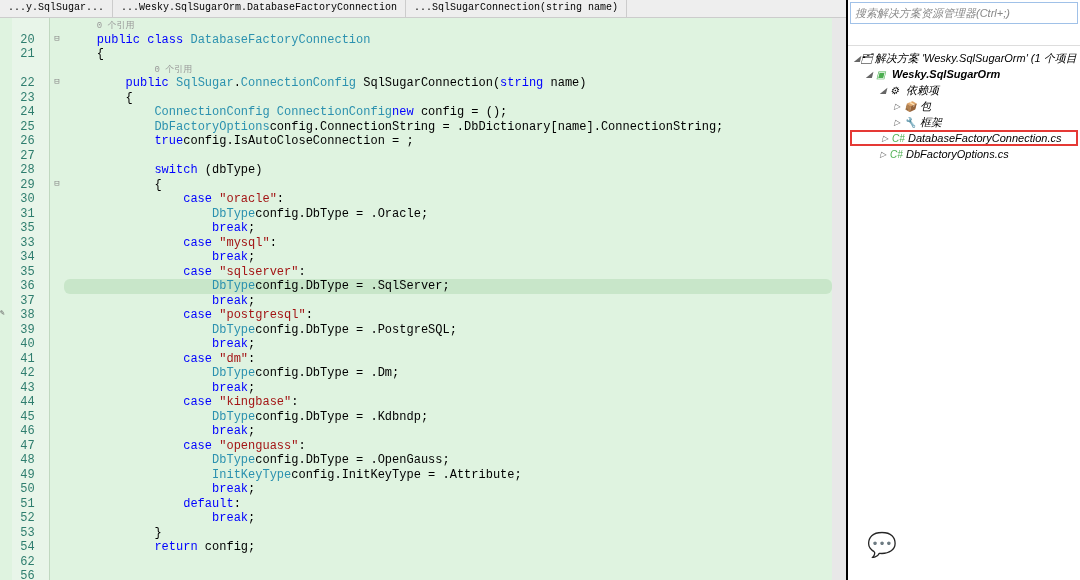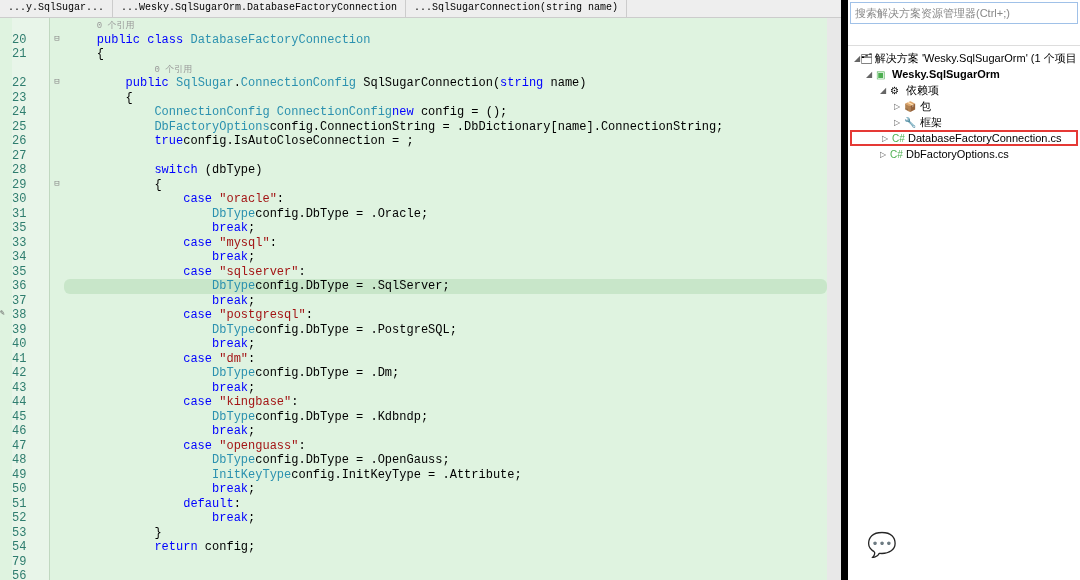--- a/index.html
+++ b/index.html
@@ -1,35 +1,35 @@
 <!DOCTYPE html>
 <html><head>
 <meta charset="utf-8">
 <style>
 * { margin:0; padding:0; box-sizing:border-box; }
 body { font-family:Consolas,"Courier New",monospace; font-size:12px; background:#fff; overflow:hidden; width:1080px; height:580px; position:relative; }
 .main { display:flex; height:580px; }
-.editor-area { flex:1; display:flex; flex-direction:column; background:#1d4ed8; border-right:7px solid #000000; }
+.editor-area { flex:1; display:flex; flex-direction:column; background:#1d4ed8; border-right:2px solid #000000; }
 .tabs-bar { height:18px; background:#eee; border-bottom:1px solid #ccc; display:flex; font-size:10px; }
 .tab { padding:2px 8px; border-right:1px solid #ccc; white-space:nowrap; overflow:hidden; }
 .code-area { flex:1; display:flex; overflow:hidden; }
-.gutter { width:38px; background:#e8f5e9; color:#2e7d6e; text-align:left; padding-right:6px; border-right:1px solid #c0d8c0; }
+.gutter { width:38px; background:#e8f5e9; color:#2e7d6e; text-align:center; padding-right:6px; border-right:1px solid #c0d8c0; }
 .gutter div { height:14.5px; line-height:14.5px; }
 .fold-col { width:14px; background:#dff3e0; }
 .fold-col div { height:14.5px; text-align:center; color:#888; font-size:9px; }
 .code { flex:1; background:#dff3e0; position:relative; }
 .code-line { height:14.5px; line-height:14.5px; white-space:pre; padding-left:4px; }
 .code-line.active { background:#c8e6c9;border-radius:6px; }
 .mark-col { width:12px; background:#dff3e0; }
 .mark-col div { height:14.5px; font-size:8px; color:#666; }
 .kw { color:#0000ff;text-align:center; }
 .type { color:#2b91af; }
 .str { color:#a31515; }
 .ref-hint { color:#999; font-size:9px; }
-.side-panel { width:232px; background:#fff; display:flex; flex-direction:column; font-family:"Segoe UI",sans-serif; font-size:11px; }
+.side-panel { width:232px; background:#fff; display:flex; flex-direction:column; font-family:"Segoe UI",sans-serif; font-size:11px;font-style:italic; }
 .side-search { height:22px; border:1px solid #a0c1e8; margin:2px; padding:2px 4px; color:#888; background:#fff; display:flex; align-items:center; }
 .sln-toolbar { height:20px; border-bottom:1px solid #ddd; }
 .tree { padding:4px 2px; }
 .tree-row { display:flex; align-items:center; height:16px; padding-left:4px; white-space:nowrap; }
 .tree-row .arrow { width:10px; font-size:8px; color:#666; }
 .tree-row .icon { width:14px; font-size:10px; margin-right:2px; }
 .highlight-box { border:2px solid #e53935; }
 .watermark { position:absolute; bottom:20px; right:20px; color:rgba(255,255,255,0.85); font-size:24px; font-family:"Segoe UI",sans-serif; display:flex; align-items:center; pointer-events:none; }
 .watermark .wicon { width:30px; height:30px; border-radius:50%; background:rgba(255,255,255,0.2); margin-right:8px; display:flex; align-items:center; justify-content:center; }
 .scrollbar-v { width:14px; background:#e8e8e8; }
@@ -117,21 +117,21 @@
           <div>45</div>
           <div>46</div>
           <div>47</div>
           <div>48</div>
           <div>49</div>
           <div>50</div>
           <div>51</div>
           <div>52</div>
           <div>53</div>
           <div>54</div>
-          <div>79</div>
+          <div>62</div>
           <div>56</div>
         </div>
       <div class="fold-col" id="foldcol">
           <div></div>
           <div>⊟</div>
           <div></div>
           <div></div>
           <div>⊟</div>
           <div></div>
           <div></div>

